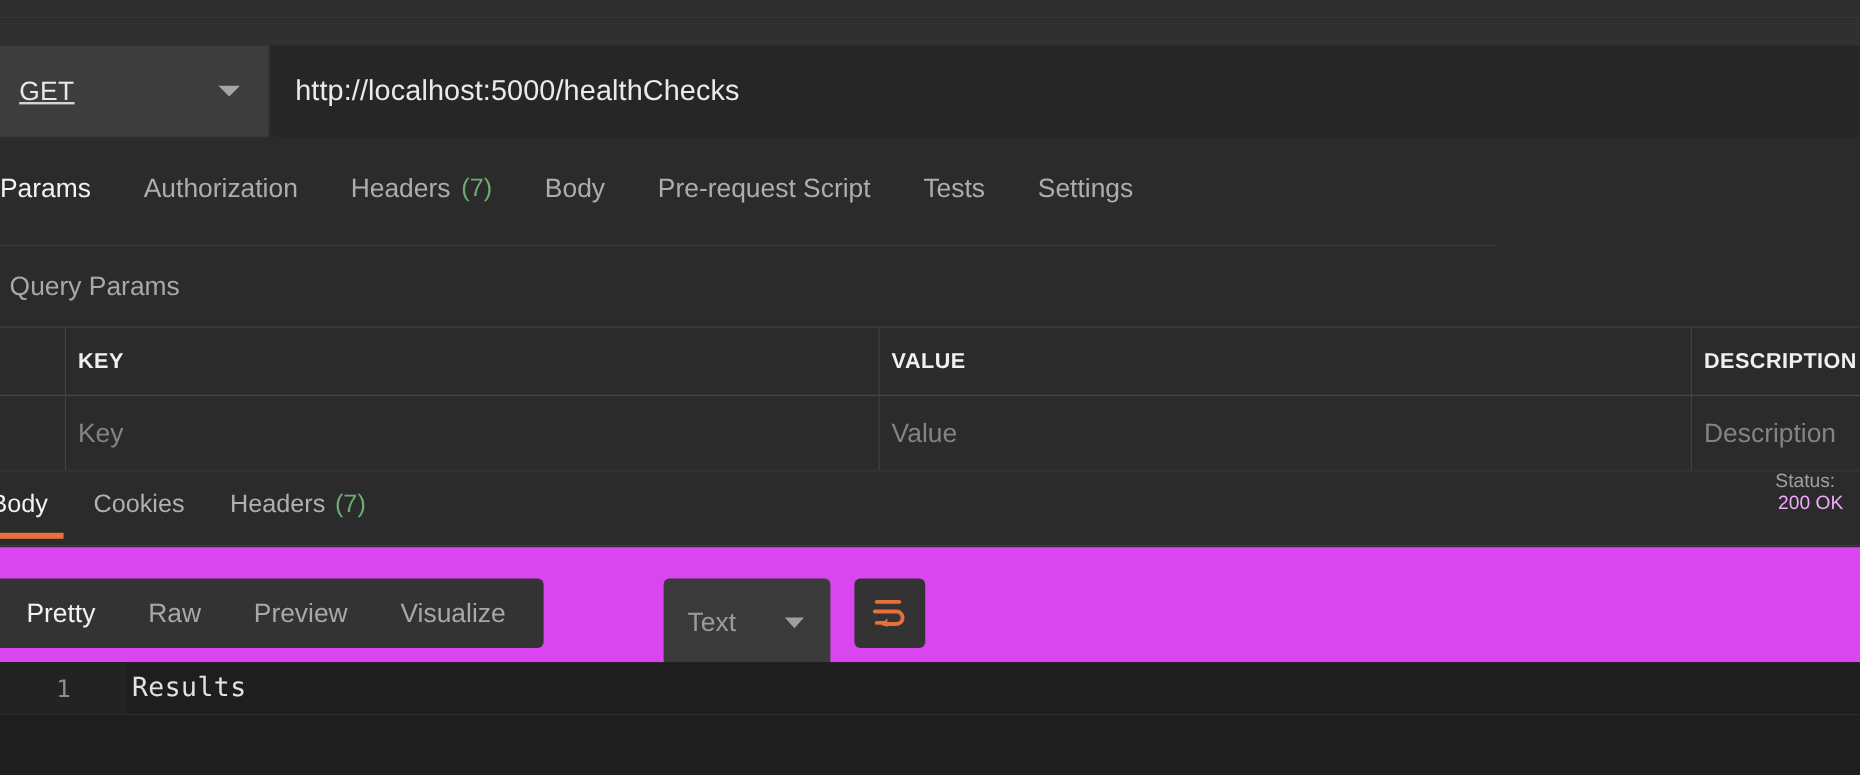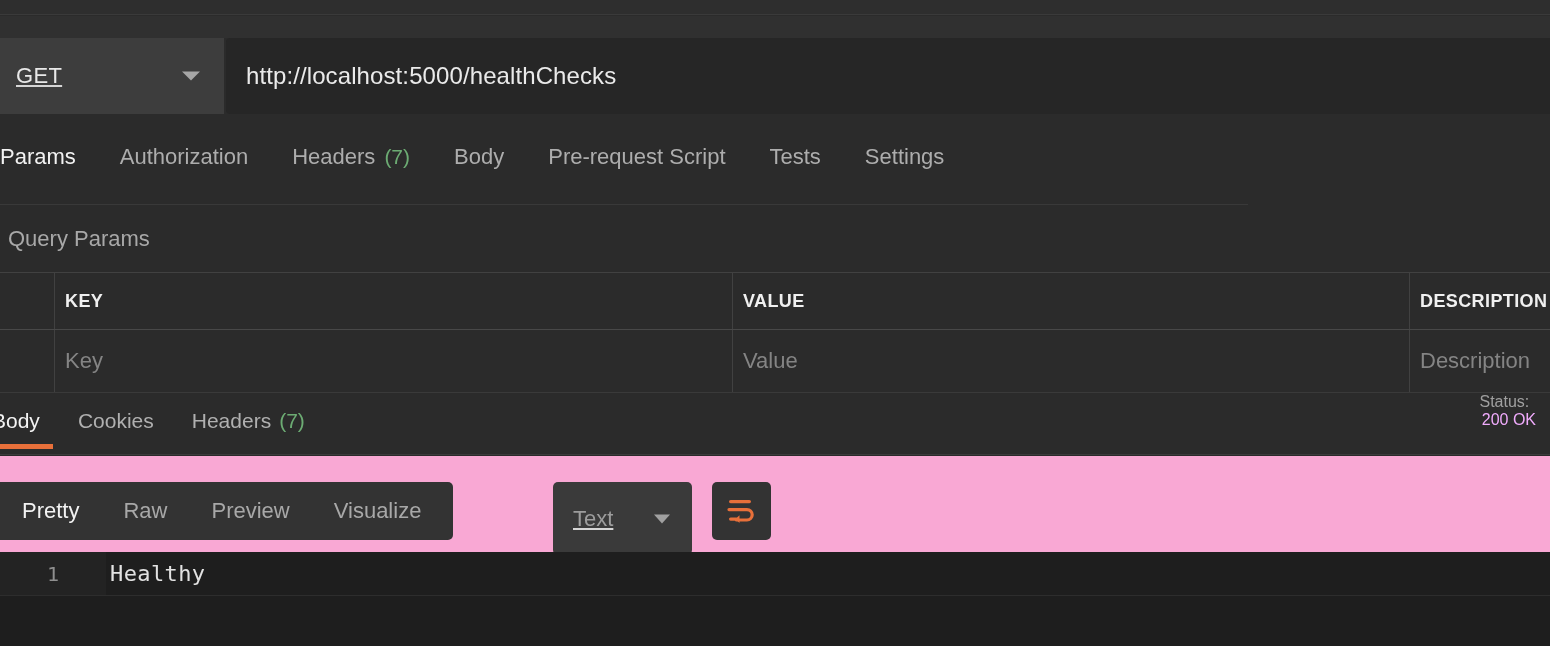--- a/index.html
+++ b/index.html
@@ -245,21 +245,21 @@
   .status .code {
     color: #f0abfc;
     margin-left: 9px;
   }
 
   
   .fmt-bar {
     position: absolute;
     left: 0; top: 456px;
     width: 1550px; height: 96px;
-    background: #f9a8d4;
+    background: #d946ef;
   }
   .fmt-group {
     position: absolute;
     left: -10px; top: 26px;
     height: 58px;
     background: #333333;
     border-radius: 5px;
     display: flex;
     align-items: center;
     padding: 0 10px;
@@ -275,21 +275,20 @@
   }
   .fmt-item.active { color: #f2f2f2; }
   .fmt-select {
     position: absolute;
     left: 553px; top: 26px;
     width: 139px; height: 73px;
     background: #3a3a3a;
     border-radius: 5px;
     display: flex;
     align-items: center;
-    text-decoration: underline;
   }
   .fmt-select .sel-text {
     margin-left: 20px;
     font-size: 22px;
     color: #9c9c9c;
   }
   .fmt-select .sel-caret {
     position: absolute;
     right: 22px; top: 50%;
     transform: translateY(-50%);
@@ -478,18 +477,18 @@
         <path d="M12.5 17.2 L8.4 21.1 L12.5 25" fill="#e8703a"></path>
       </svg>
     </div>
   </div>
 
   <div class="code-area">
     <div class="code-line">
       <div class="gutter">
         <span class="lineno">1</span>
       </div>
-      <span class="code-text">Healthy</span>
+      <span class="code-text">Results</span>
     </div>
     <div class="code-rest"></div>
   </div>
 
 </div>
 
 </body></html>

